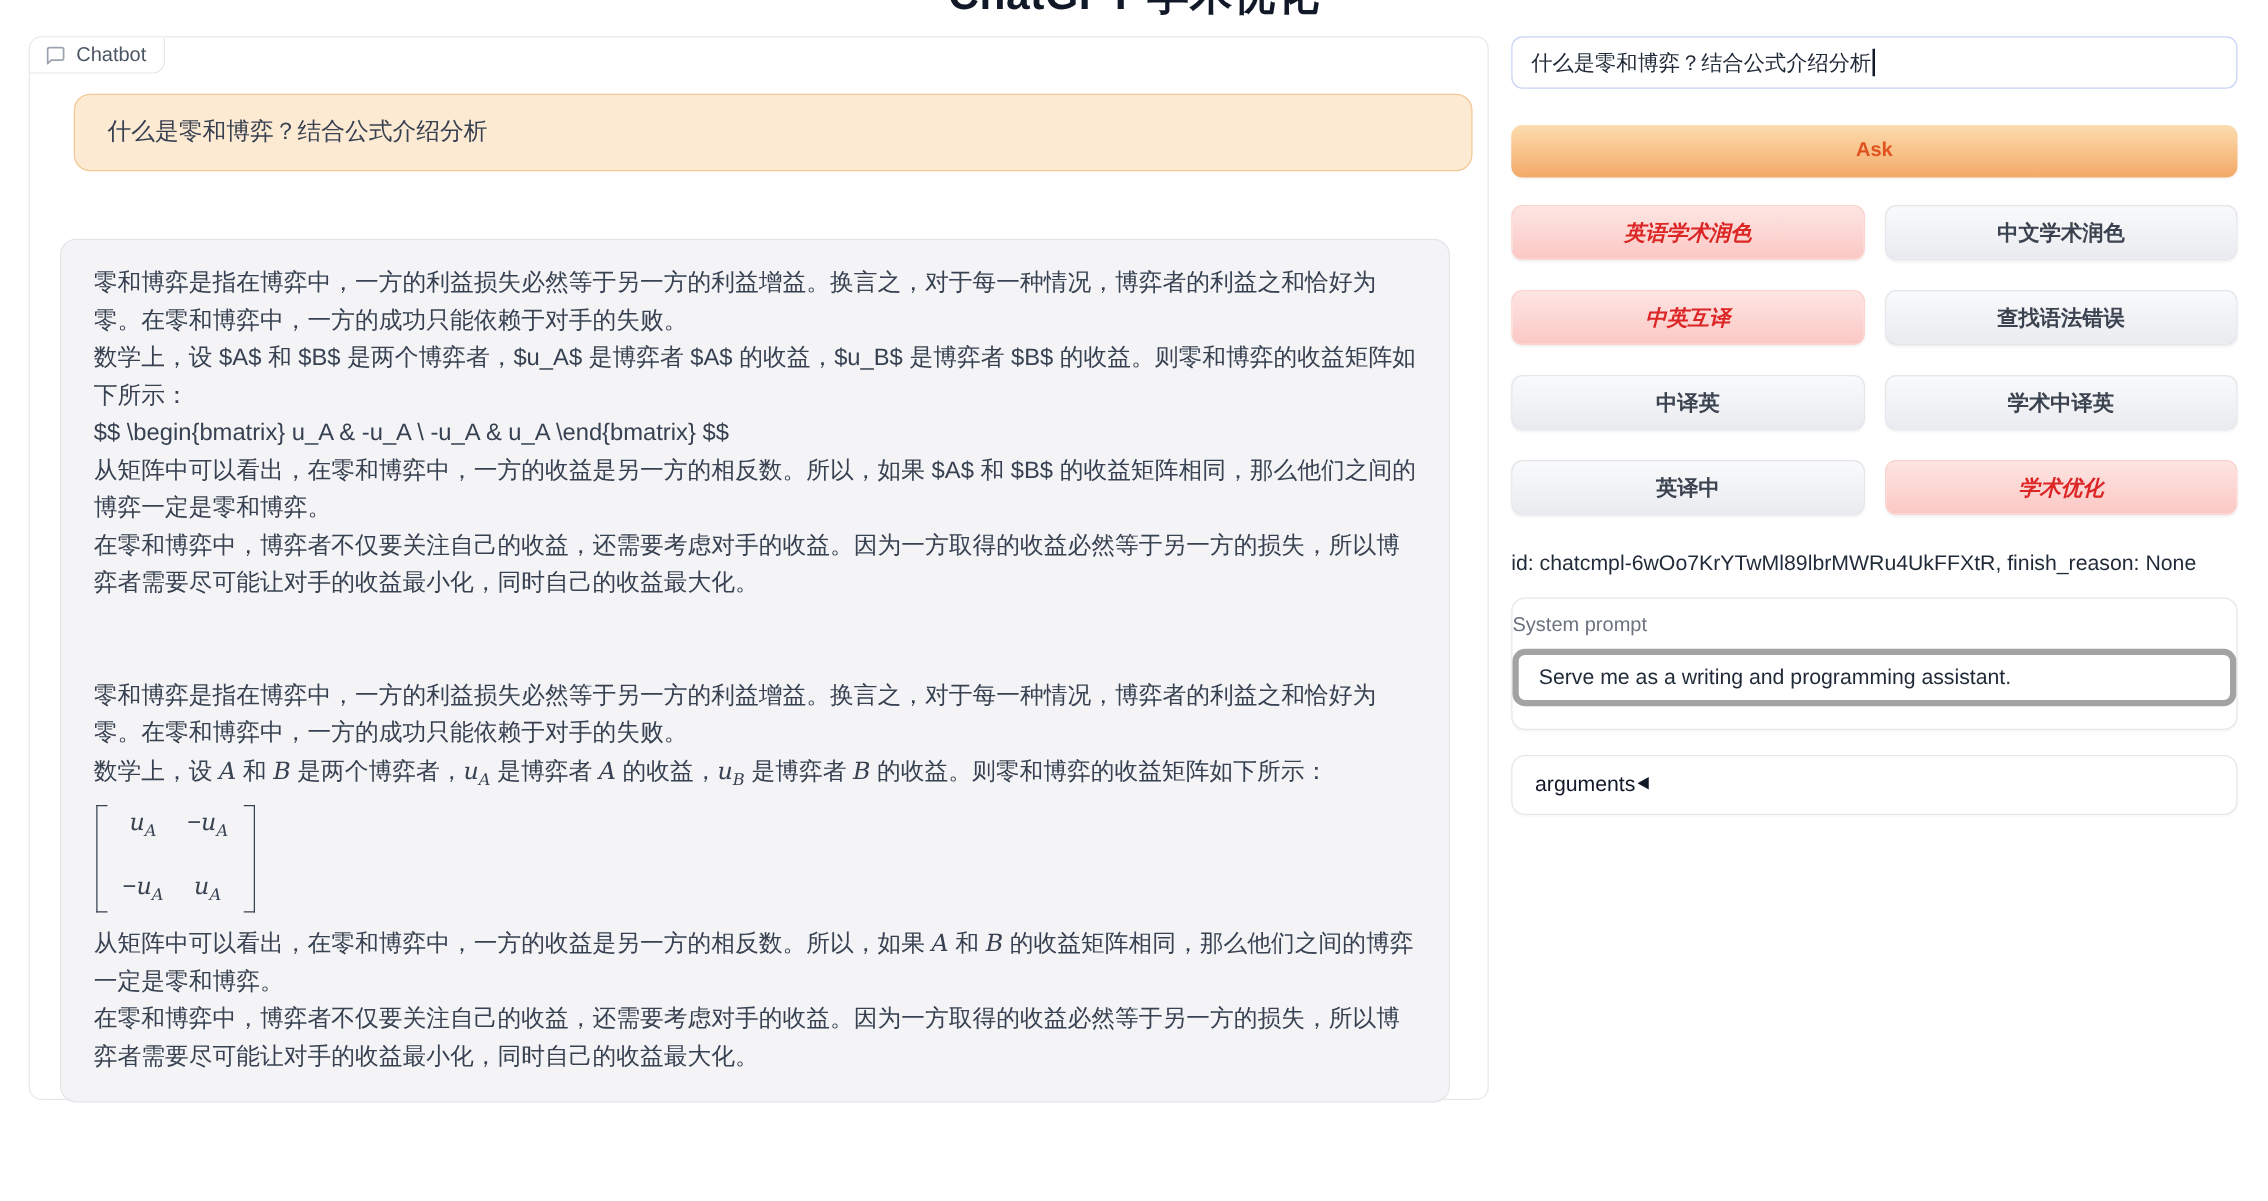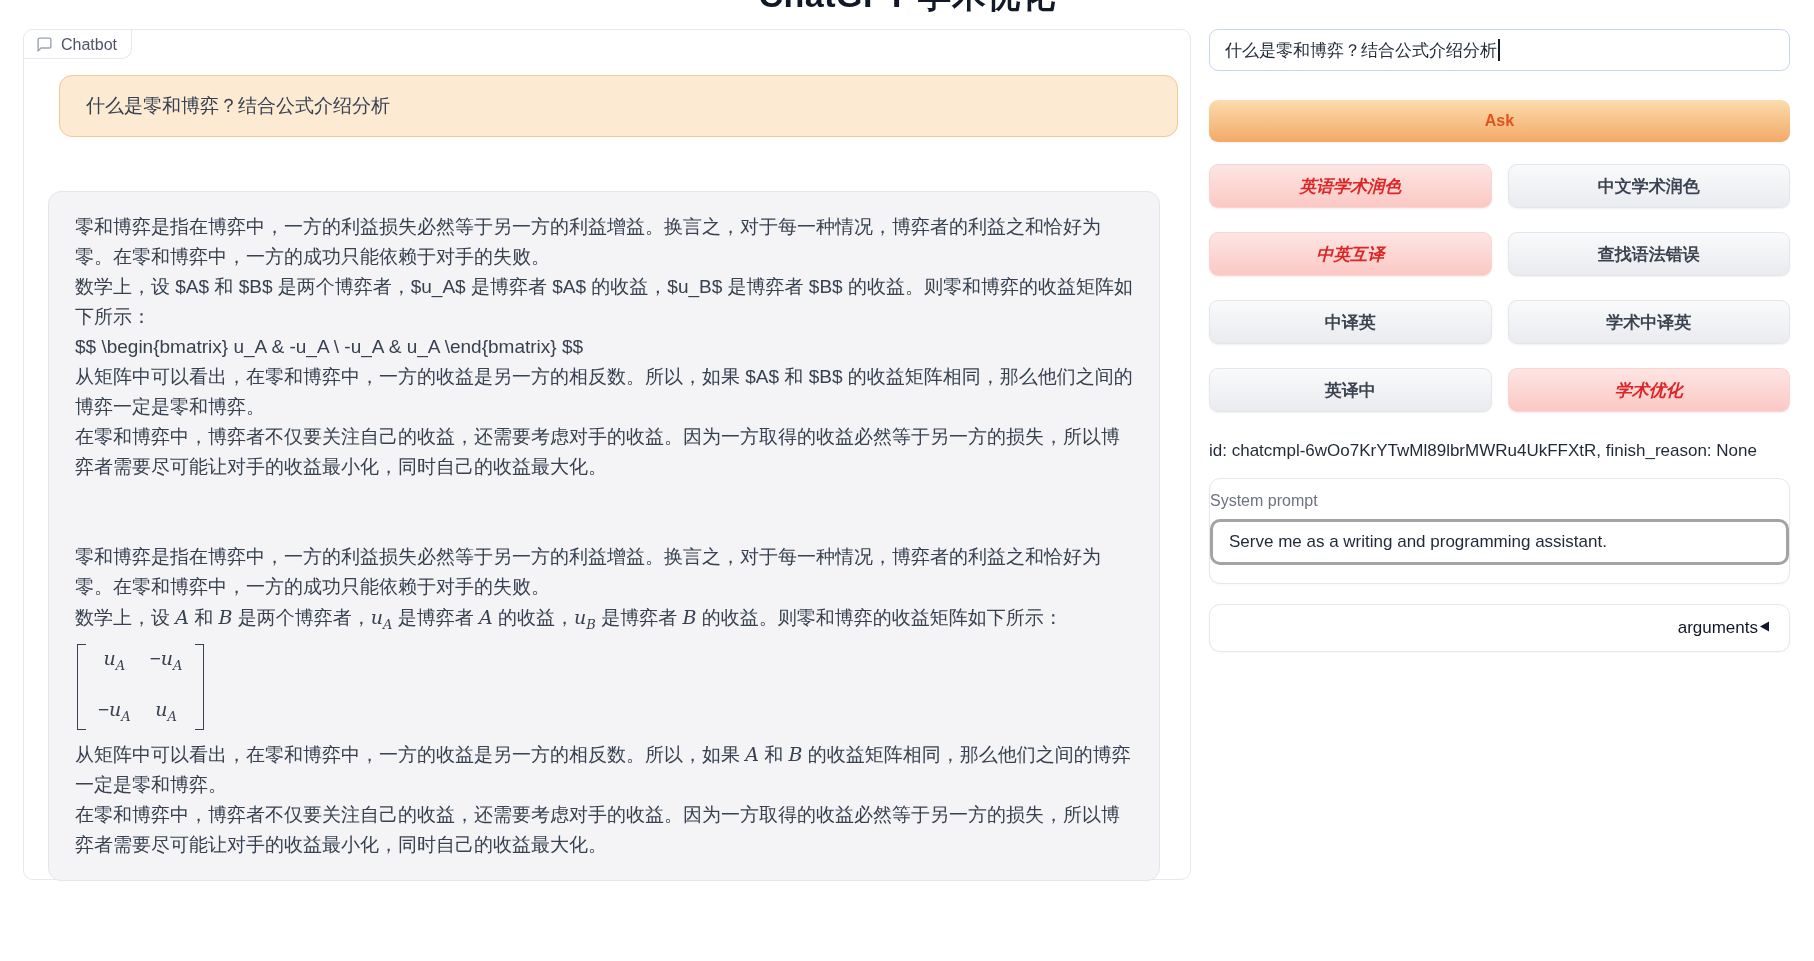--- a/index.html
+++ b/index.html
@@ -78,27 +78,27 @@
     position:absolute;left:1209px;top:441px;width:581px;
     font-size:17px;color:#1f2937;
   }
   .sys-card{
     position:absolute;left:1209px;top:478px;width:581px;height:106px;box-sizing:border-box;
     background:#fff;border:1px solid #e5e7eb;border-radius:11px;padding:13px 0;
     box-shadow:0 1px 2px rgba(0,0,0,.03);
   }
   .sys-label{font-size:16px;color:#6b7280;margin-bottom:9px;}
   .sys-input{
-    border:3px solid #a3a3a3;border-radius:10px;height:46px;box-sizing:border-box;
+    border:5px solid #a3a3a3;border-radius:10px;height:46px;box-sizing:border-box;
     display:flex;align-items:center;padding:0 16px;font-size:17px;color:#1f2937;background:#fff;cursor:text;
   }
   .accordion{
     position:absolute;left:1209px;top:604px;width:581px;height:48px;box-sizing:border-box;
     background:#fff;border:1px solid #e5e7eb;border-radius:11px;
-    display:flex;align-items:center;justify-content:flex-end;padding:0 18px;
+    display:flex;align-items:center;justify-content:flex-start;padding:0 18px;
     font-size:17px;color:#111827;cursor:pointer;box-shadow:0 1px 2px rgba(0,0,0,.03);
   }
 </style>
 </head>
 <body>
 
 <div class="app-title">ChatGPT 学术优化</div>
 
 <div class="chat-panel">
 

